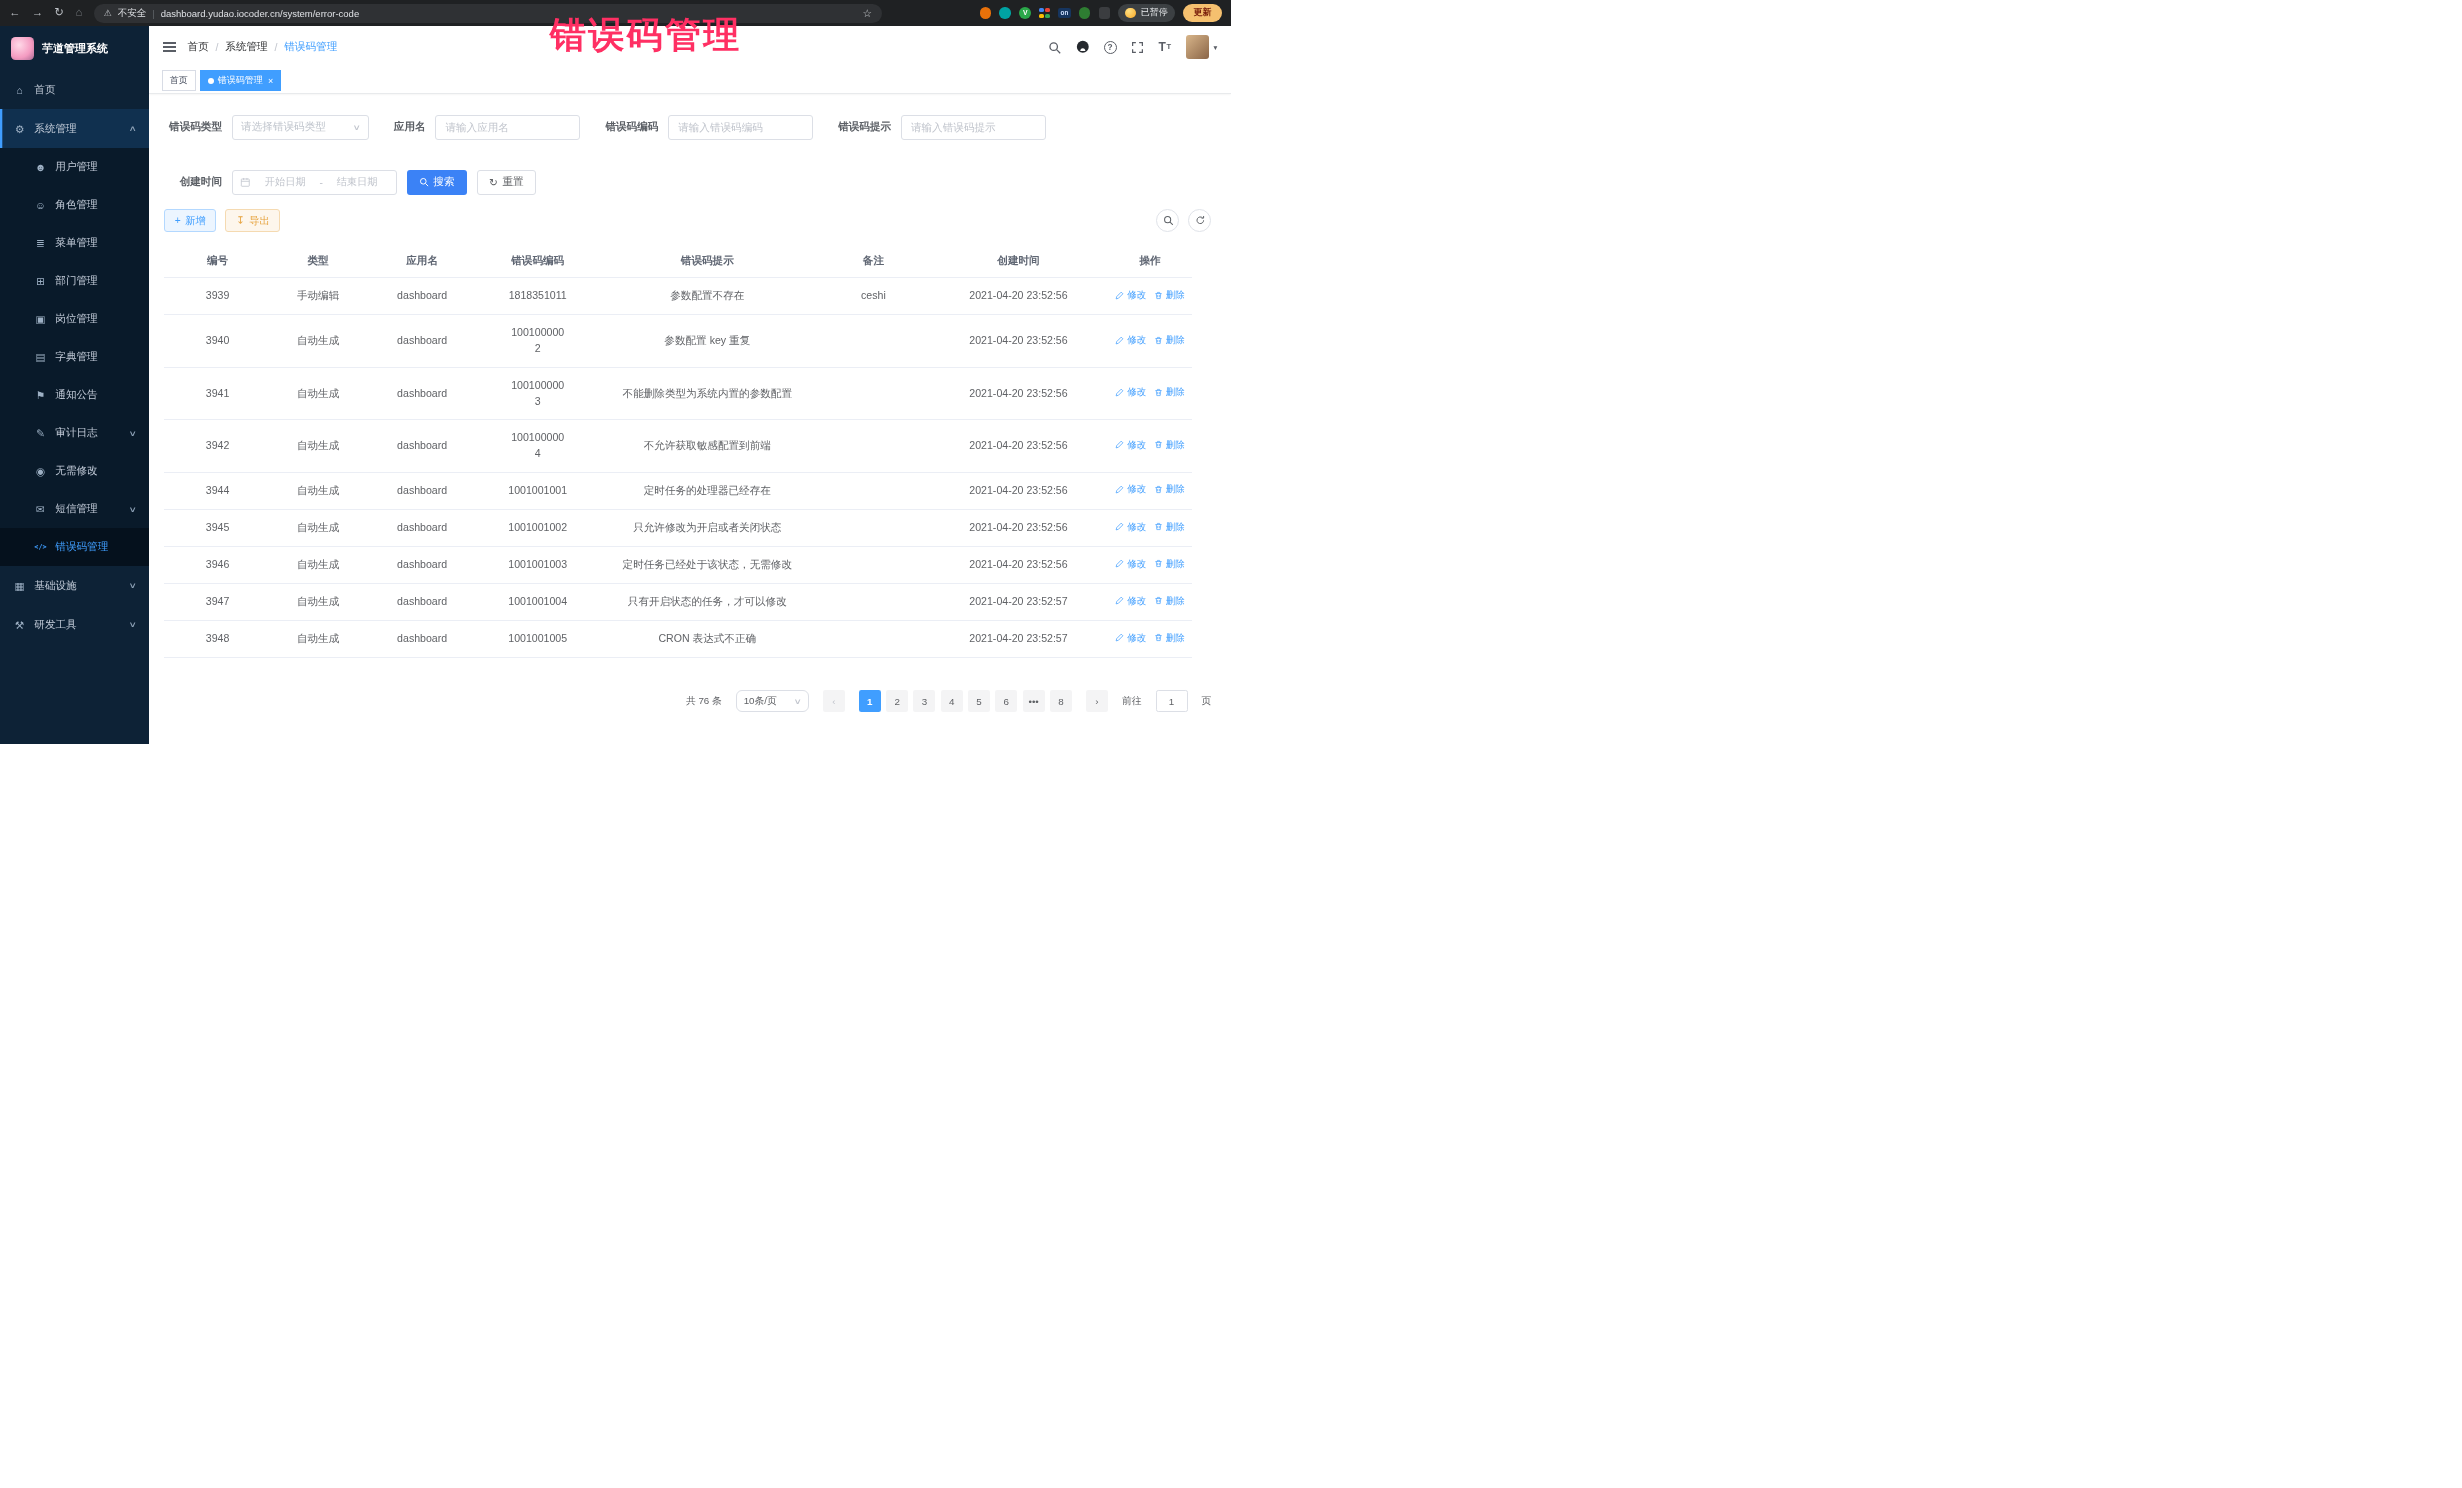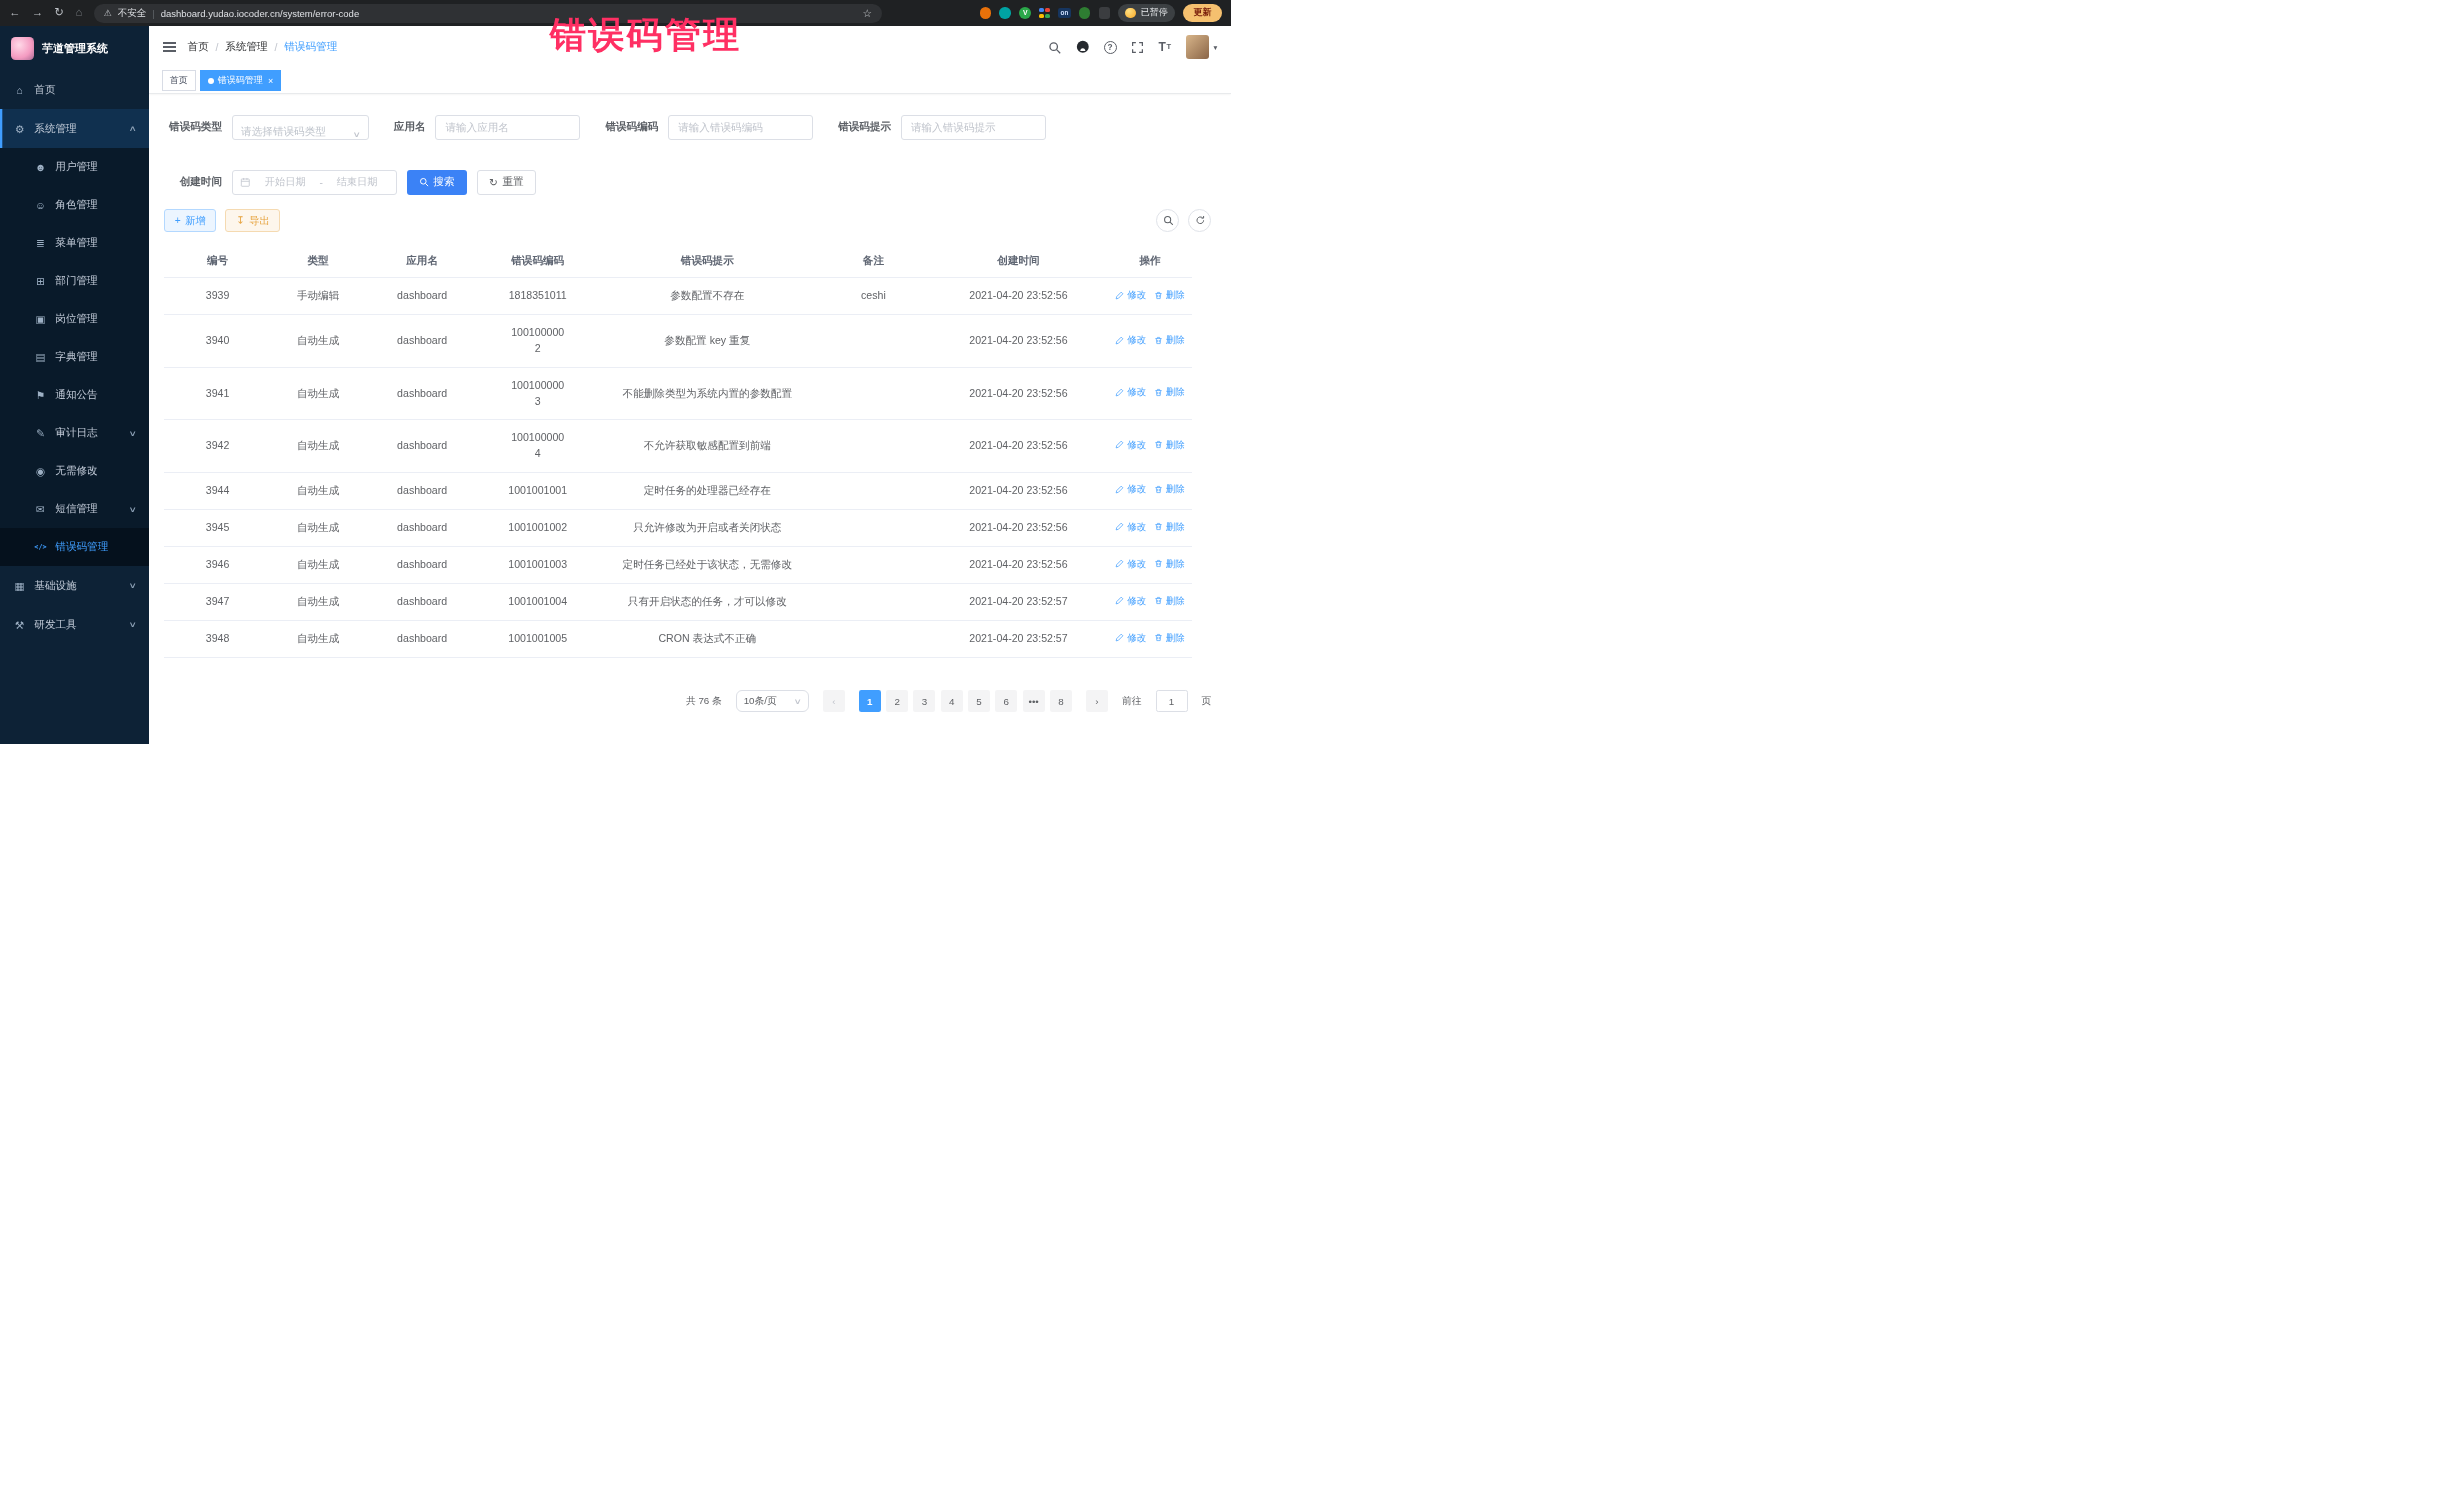--- a/index.html
+++ b/index.html
@@ -72,21 +72,21 @@
   .tag.active{background:#409eff;border-color:#409eff;color:#fff}
   .tag-dot{width:6px;height:6px;border-radius:50%;background:#fff;display:block}
   .tag-close{font-size:9px;margin-left:1.5px;cursor:pointer}
 
   
   .content{flex:1;padding:20.5px 19.7px 0 15px;min-width:0}
   .filter-row{display:flex;align-items:center;margin-bottom:30px}
   .f-item{display:flex;align-items:center;margin-right:25px}
   .f-label{font-size:10.6px;color:#5c6066;font-weight:700;margin-right:9.8px;white-space:nowrap}
   .f-label.fixed{width:58px;text-align:right}
-  .select-box{width:137px;height:25px;border:0.8px solid #dcdfe6;border-radius:3px;display:flex;align-items:flex-end;padding:0 8.3px;color:#bfc4cc;font-size:10.6px;background:#fff;cursor:pointer}
+  .select-box{width:137px;height:25px;border:0.8px solid #dcdfe6;border-radius:3px;display:flex;align-items:center;padding:0 8.3px;color:#bfc4cc;font-size:10.6px;background:#fff;cursor:pointer}
   .select-caret{margin-left:auto;color:#c0c4cc;font-size:7.6px;transform:scaleX(1.5)}
   .f-input{width:145px;height:25px;border:0.8px solid #dcdfe6;border-radius:3px;padding:0 9px;font-size:10.6px;color:#606266;font-family:inherit;outline:none}
   .f-input::placeholder{color:#c0c4cc}
   .date-box{width:165px;height:25px;border:0.8px solid #dcdfe6;border-radius:3px;display:flex;align-items:center;padding:0 7.6px;gap:3px;font-size:10.2px;color:#c0c4cc;cursor:pointer}
   .date-box .cal{color:#c0c4cc;flex-shrink:0}
   .date-box .ph{flex:1;text-align:center;white-space:nowrap}
   .btn{height:25px;border-radius:3px;font-size:10.6px;display:inline-flex;align-items:center;gap:4.5px;padding:0 11.4px;cursor:pointer;border:0.8px solid transparent;font-family:inherit;white-space:nowrap}
   .btn-primary{background:#3b82f6;color:#fff}
   .btn-default{background:#fff;border-color:#dcdfe6;color:#606266}
   .btn-sm{height:23.5px;font-size:10.2px;padding:0 9.8px}

